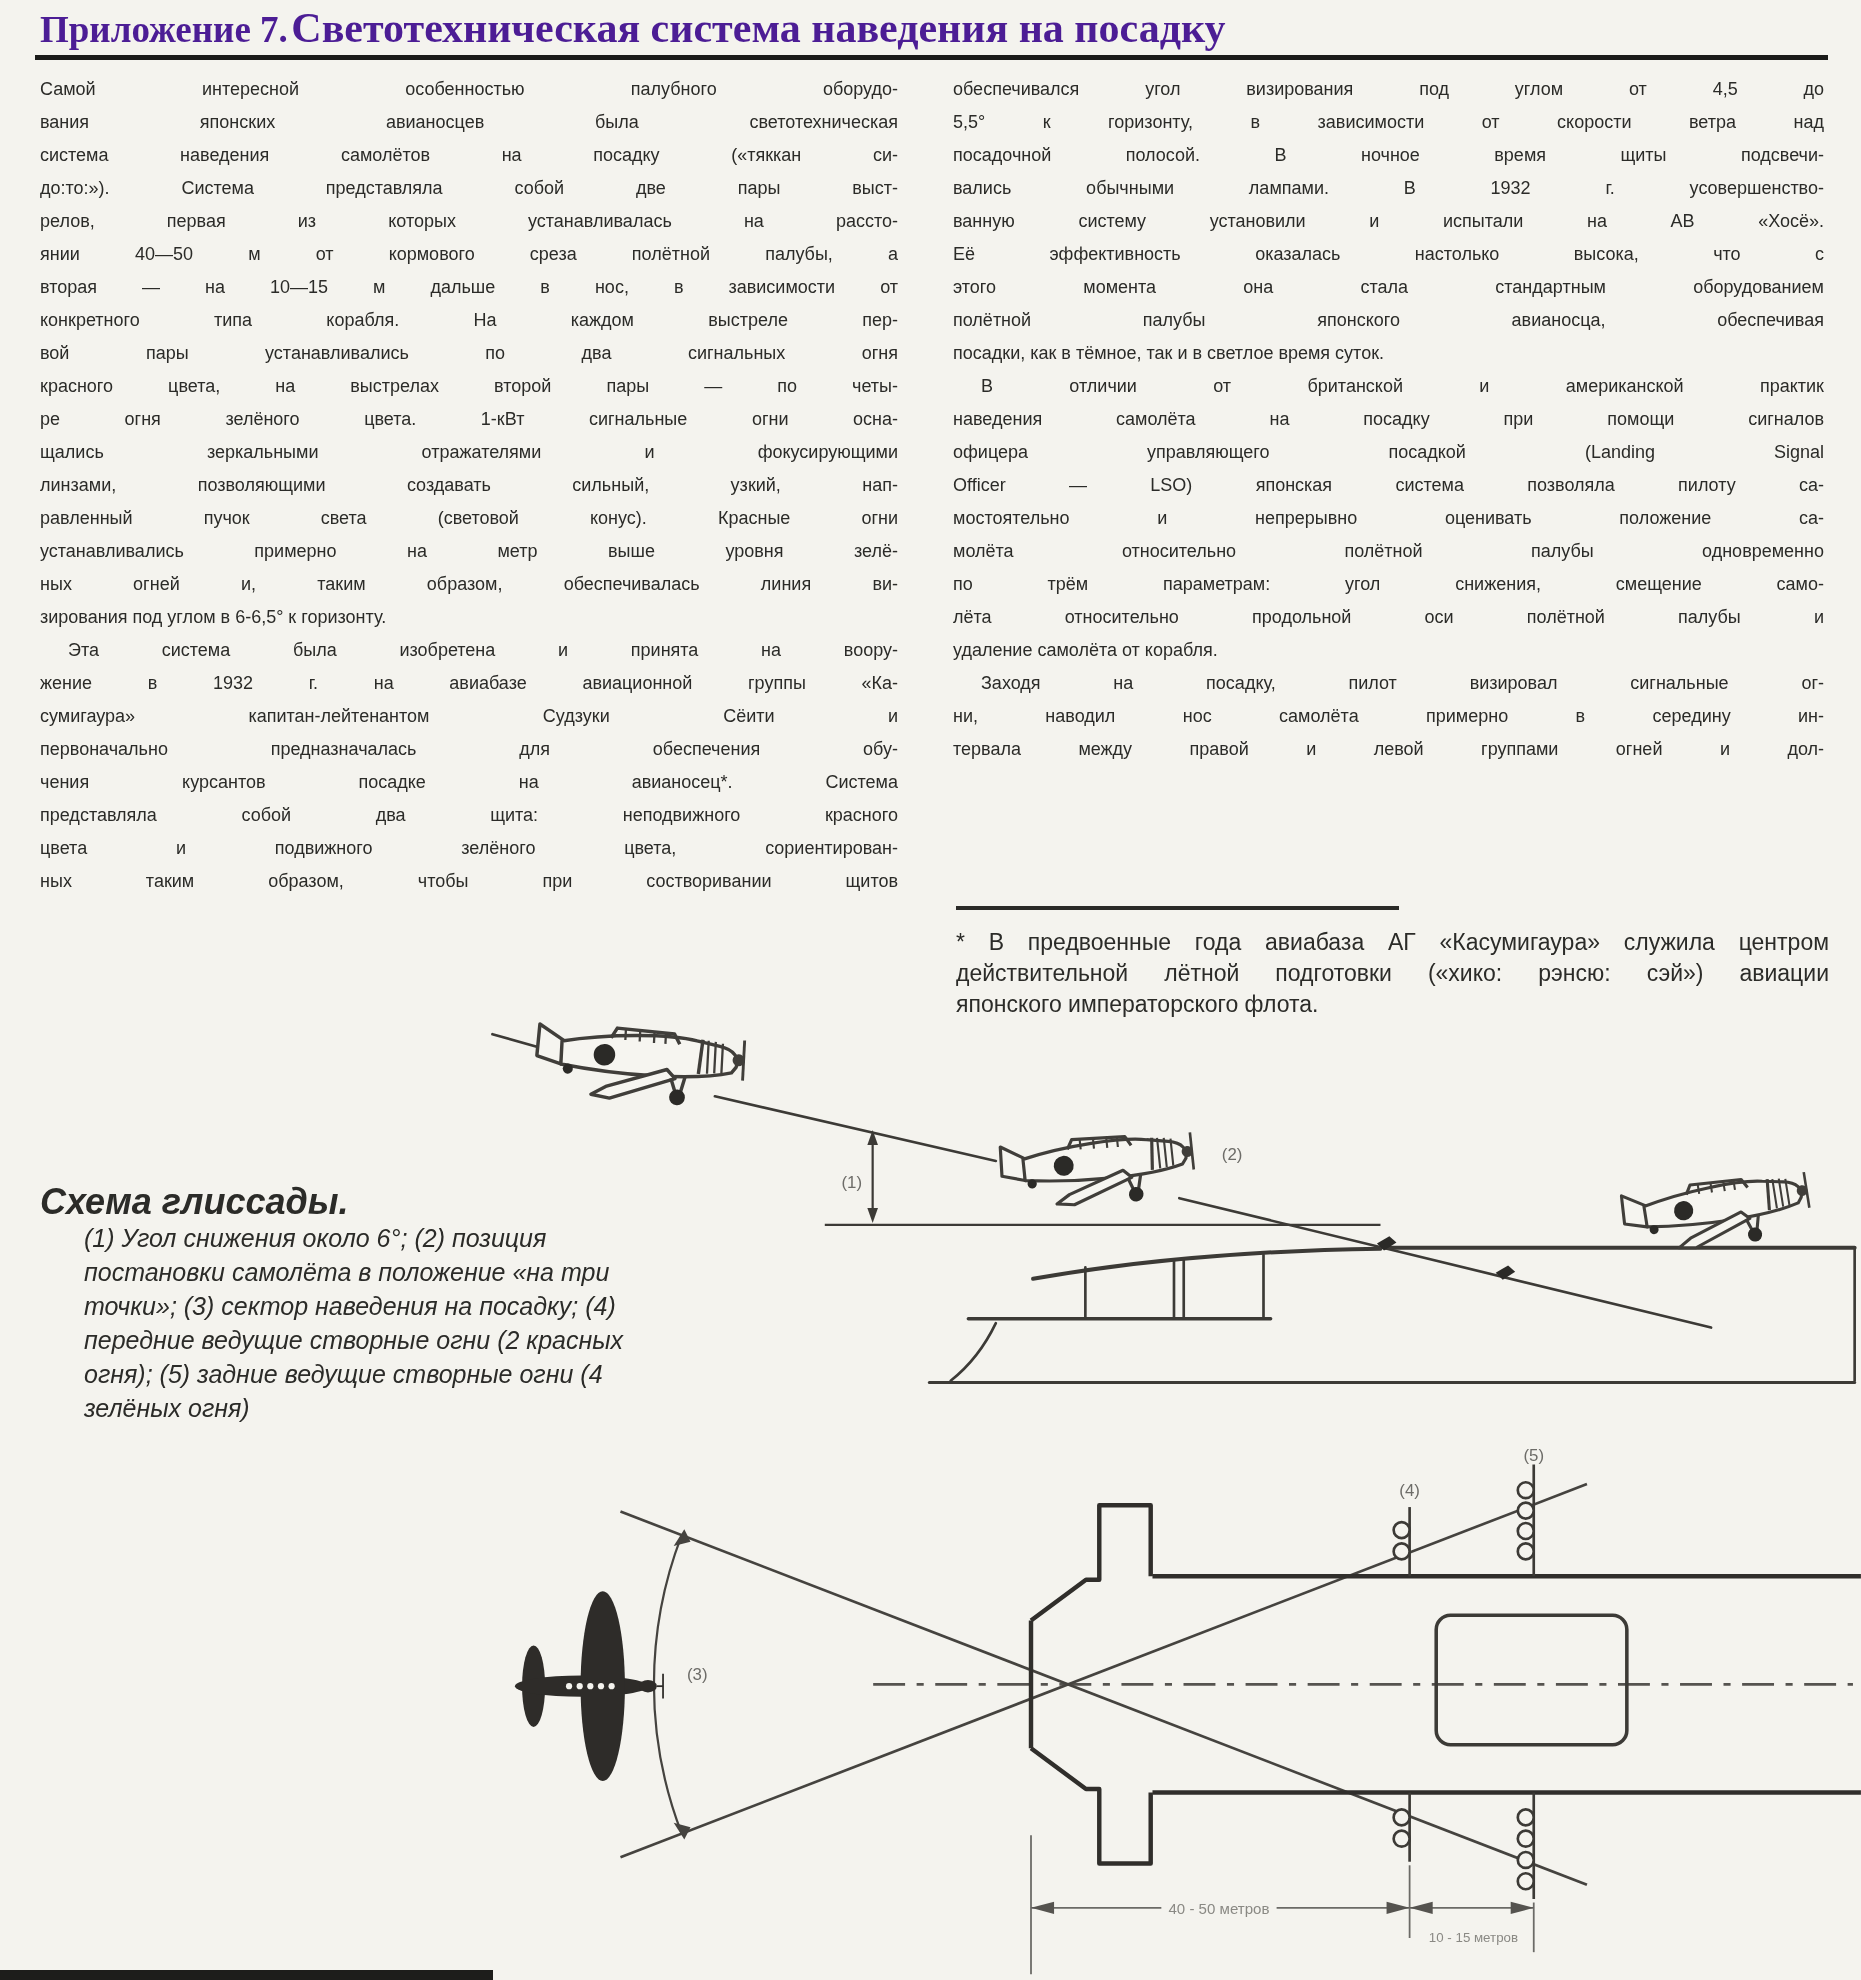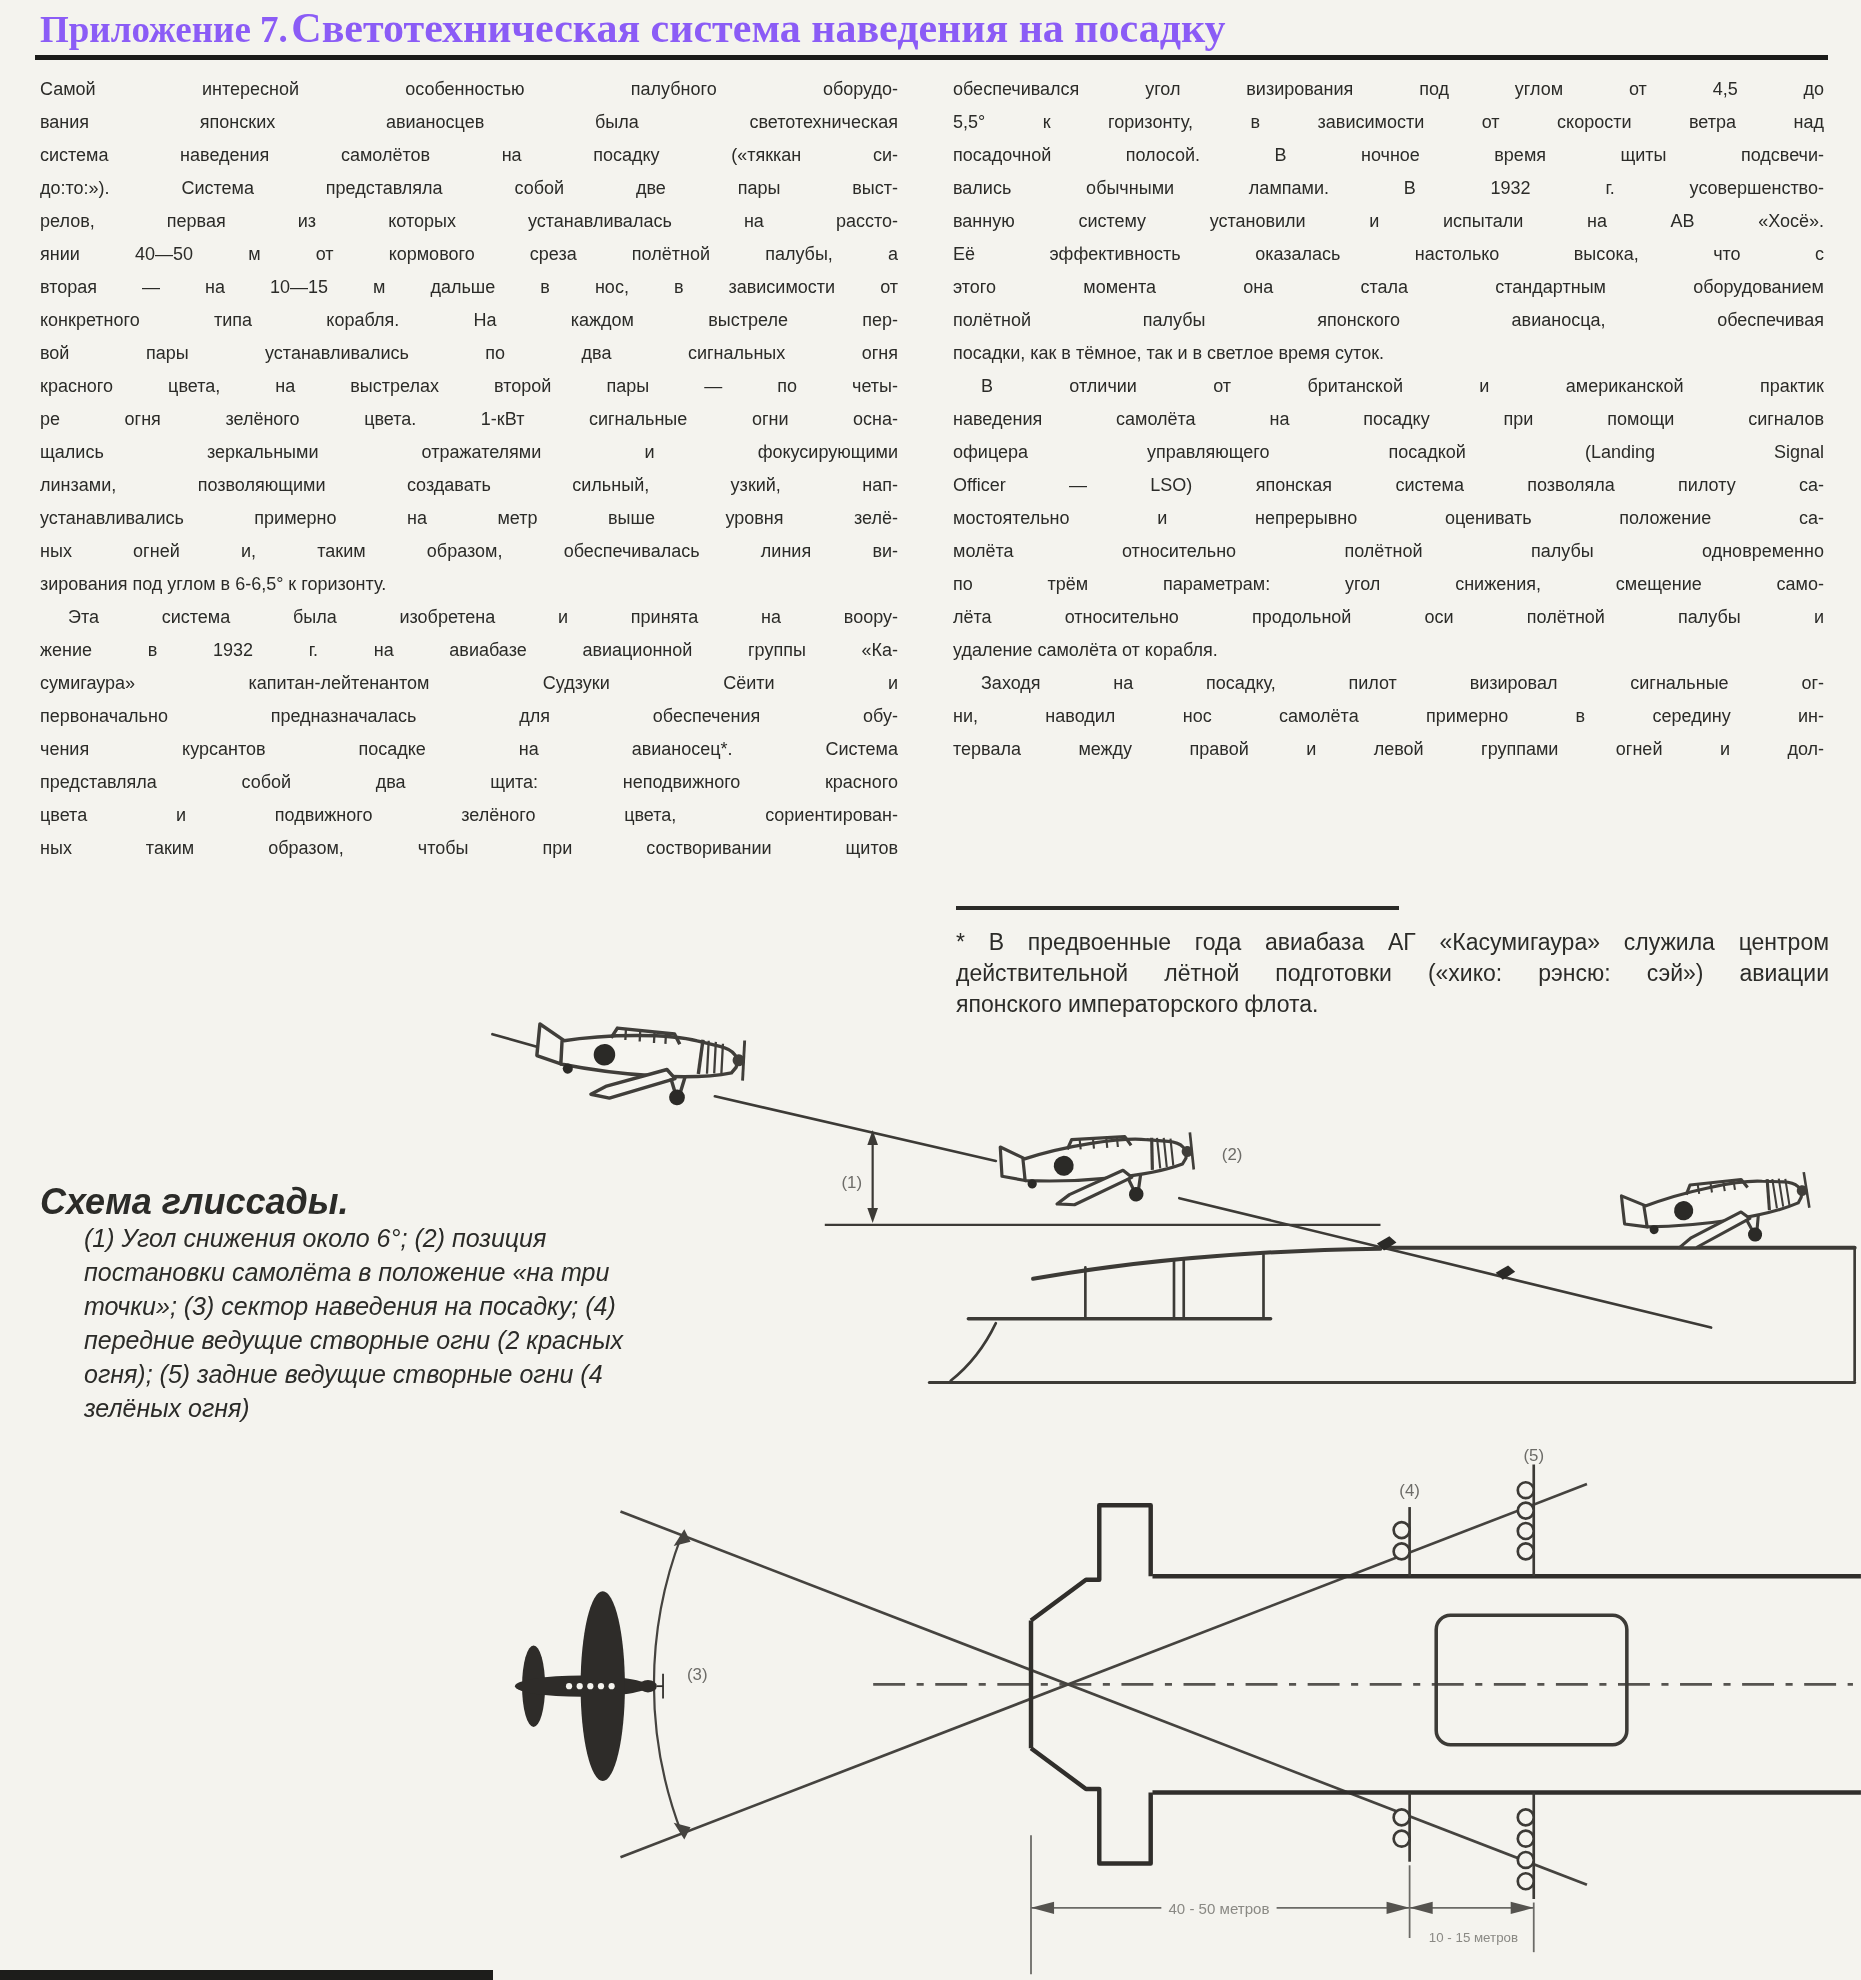--- a/index.html
+++ b/index.html
@@ -8,21 +8,21 @@
     width:1861px;height:1981px;
     background:#f4f3ee;
     font-family:"Liberation Sans", sans-serif;
     color:#2b2b28;
     overflow:hidden;
   }
   
   .title{
     position:absolute;left:40px;top:3.5px;width:1791px;
     font-family:"Liberation Serif", serif;
-    font-weight:bold;color:#8b5cf6;white-space:nowrap;
+    font-weight:bold;color:#4c1d95;white-space:nowrap;
   }
   .title .t-prefix{font-size:37px;}
   .title .t-main{font-size:42px;}
   .title-rule{
     position:absolute;left:35px;top:55px;width:1793px;height:5.3px;
     background:#1b1b19;
   }
   
   .col{position:absolute;top:73px;font-size:18px;line-height:33px;}
   .col-left{left:40px;width:858px;}
@@ -82,20 +82,21 @@
         <div class="tline">до:то:»). Система представляла собой две пары выст-</div>
         <div class="tline">релов, первая из которых устанавливалась на рассто-</div>
         <div class="tline">янии 40—50 м от кормового среза полётной палубы, а</div>
         <div class="tline">вторая — на 10—15 м дальше в нос, в зависимости от</div>
         <div class="tline">конкретного типа корабля. На каждом выстреле пер-</div>
         <div class="tline">вой пары устанавливались по два сигнальных огня</div>
         <div class="tline">красного цвета, на выстрелах второй пары — по четы-</div>
         <div class="tline">ре огня зелёного цвета. 1-кВт сигнальные огни осна-</div>
         <div class="tline">щались зеркальными отражателями и фокусирующими</div>
         <div class="tline">линзами, позволяющими создавать сильный, узкий, нап-</div>
+        <div class="tline">равленный пучок света (световой конус). Красные огни</div>
         <div class="tline">устанавливались примерно на метр выше уровня зелё-</div>
         <div class="tline">ных огней и, таким образом, обеспечивалась линия ви-</div>
         <div class="tline" style="text-align-last: left;">зирования под углом в 6-6,5° к горизонту.</div>
       </div>
     <div class="para indent">
         <div class="tline">Эта система была изобретена и принята на воору-</div>
         <div class="tline">жение в 1932 г. на авиабазе авиационной группы «Ка-</div>
         <div class="tline">сумигаура» капитан-лейтенантом Судзуки Сёити и</div>
         <div class="tline">первоначально предназначалась для обеспечения обу-</div>
         <div class="tline">чения курсантов посадке на авианосец*. Система</div>

